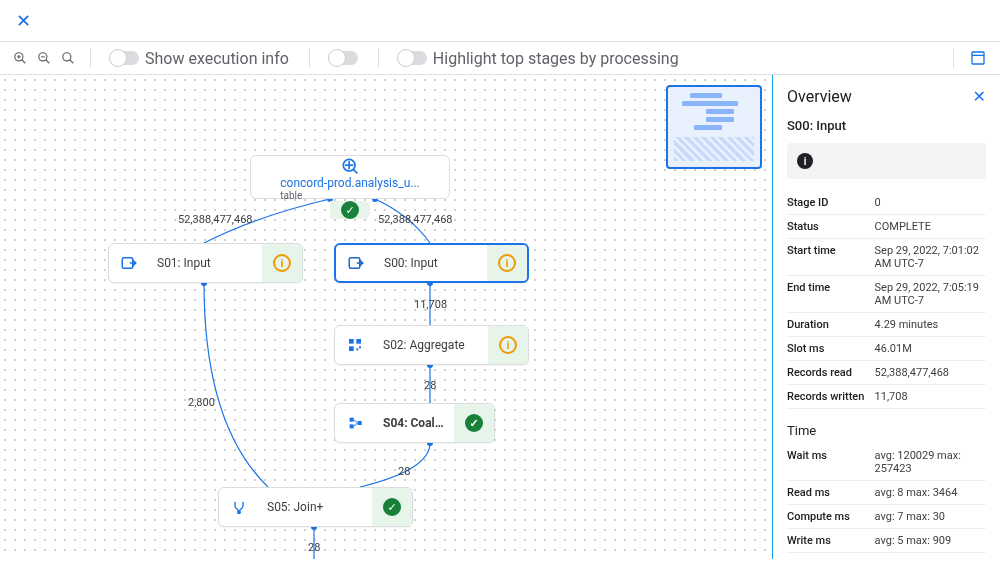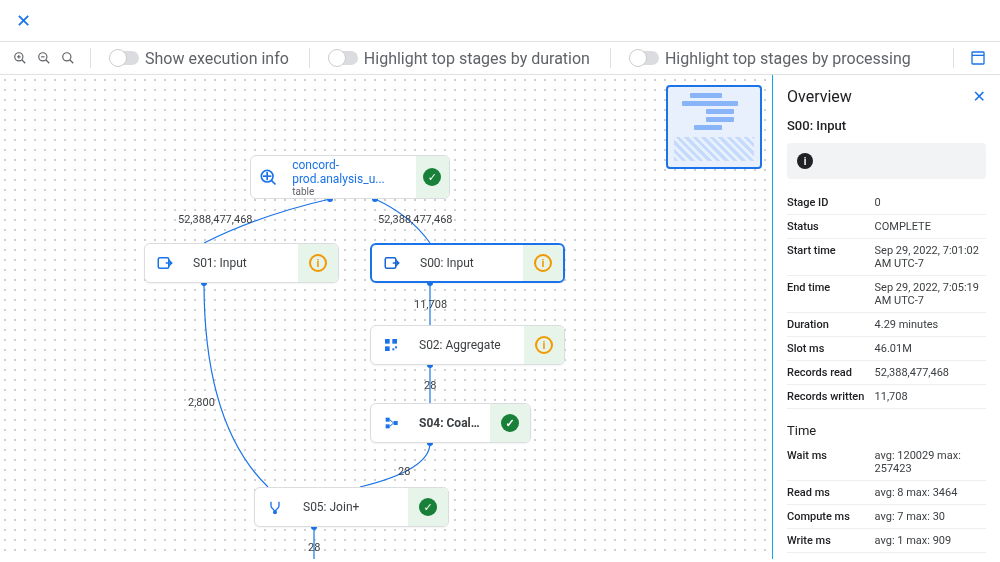--- a/index.html
+++ b/index.html
@@ -15,30 +15,30 @@
 .toggle-group { display: flex; align-items: center; gap: 6px; padding: 0 6px; }
 .toggle { width: 28px; height: 14px; background: #dadce0; border-radius: 7px; position: relative; cursor: pointer; }
 .toggle::after { content:""; position:absolute; width:16px; height:16px; background:#fff; border:1px solid #ccc; border-radius:50%; top:-2px; left:-2px; }
 .divider { width:1px; height:20px; background:#e0e0e0; }
 .spacer { flex:1; }
 .fullscreen-btn { width:20px; height:20px; display:flex; align-items:center; justify-content:center; cursor:pointer; color:#1a73e8; border:1px solid transparent; }
 
 .main { display:flex; height: calc(100% - 78px); }
 .canvas { flex:1; position:relative; background-image: radial-gradient(#d0d0d0 1px, transparent 1px); background-size: 10px 10px; background-position: 0 0; overflow:hidden; }
 
-.node { position:absolute; display:flex; align-items:center; background:#fff; border:1px solid #dadce0; border-radius:6px; height:40px; box-shadow: 0 1px 2px rgba(0,0,0,0.05); margin-left: 36px; }
+.node { position:absolute; display:flex; align-items:center; background:#fff; border:1px solid #dadce0; border-radius:6px; height:40px; box-shadow: 0 1px 2px rgba(0,0,0,0.05); }
 .node.selected { border:2px solid #1a73e8; }
 .node-icon { width:40px; height:100%; display:flex; align-items:center; justify-content:center; color:#1a73e8; font-size:18px; }
 .node.selected .node-icon { color:#1967d2; }
 .node-label { flex:1; font-size:12px; color:#3c4043; padding:0 8px; white-space:nowrap; overflow:hidden; text-overflow:ellipsis; }
 .node-status { width:40px; height:100%; background:#e6f4ea; display:flex; align-items:center; justify-content:center; border-radius:0 6px 6px 0; }
 .check { width:18px; height:18px; background:#188038; border-radius:50%; display:flex; align-items:center; justify-content:center; color:#fff; font-size:11px; }
 .warn { width:18px; height:18px; border:2px solid #f29900; color:#f29900; border-radius:50%; display:flex; align-items:center; justify-content:center; font-size:11px; font-weight:bold; }
 
-.table-node { position:absolute; display:flex; align-items:center; background:#fff; border:1px solid #dadce0; border-radius:6px; height:44px; padding:0; }
+.table-node { position:absolute; display:flex; align-items:center; background:#fff; border:1px solid #dadce0; border-radius:6px; height:44px; padding:0;flex-direction:column; }
 .table-node .node-icon { color:#1a73e8; }
 .table-node-text { display:flex; flex-direction:column; padding:0 8px; }
 .table-node-title { font-size:12px; color:#1a73e8; }
 .table-node-sub { font-size:10px; color:#5f6368; }
 
 .edge-label { position:absolute; font-size:11px; color:#3c4043; background:transparent; }
 
 svg.edges { position:absolute; top:0; left:0; width:100%; height:100%; pointer-events:none; }
 .edge { stroke:#1a73e8; stroke-width:1.2; fill:none; }
 .edge-dot { fill:#1a73e8; }
@@ -96,21 +96,20 @@
       </span>
   </div>
   <div class="divider"></div>
   <div class="toggle-group">
     <div class="toggle"></div>
     <span>Show execution info</span>
   </div>
   <div class="divider"></div>
   <div class="toggle-group">
     <div class="toggle"></div>
-    <span>Highlight top stages by duration</span>
   </div>
   <div class="divider"></div>
   <div class="toggle-group">
     <div class="toggle"></div>
     <span>Highlight top stages by processing</span>
   </div>
   <div class="spacer"></div>
   <div class="divider"></div>
   <div class="fullscreen-btn">
       <svg width="16" height="16" viewBox="0 0 24 24" fill="none" stroke="currentColor" stroke-width="2">
@@ -305,19 +304,19 @@
       <tr>
             <td>Read ms</td>
             <td>avg: 8 max: 3464</td>
           </tr>
       <tr>
             <td>Compute ms</td>
             <td>avg: 7 max: 30</td>
           </tr>
       <tr>
             <td>Write ms</td>
-            <td>avg: 1 max: 909</td>
+            <td>avg: 5 max: 909</td>
           </tr>
     </tbody>
       </table>
 
   </div>
 </div>
 
 </body></html>

